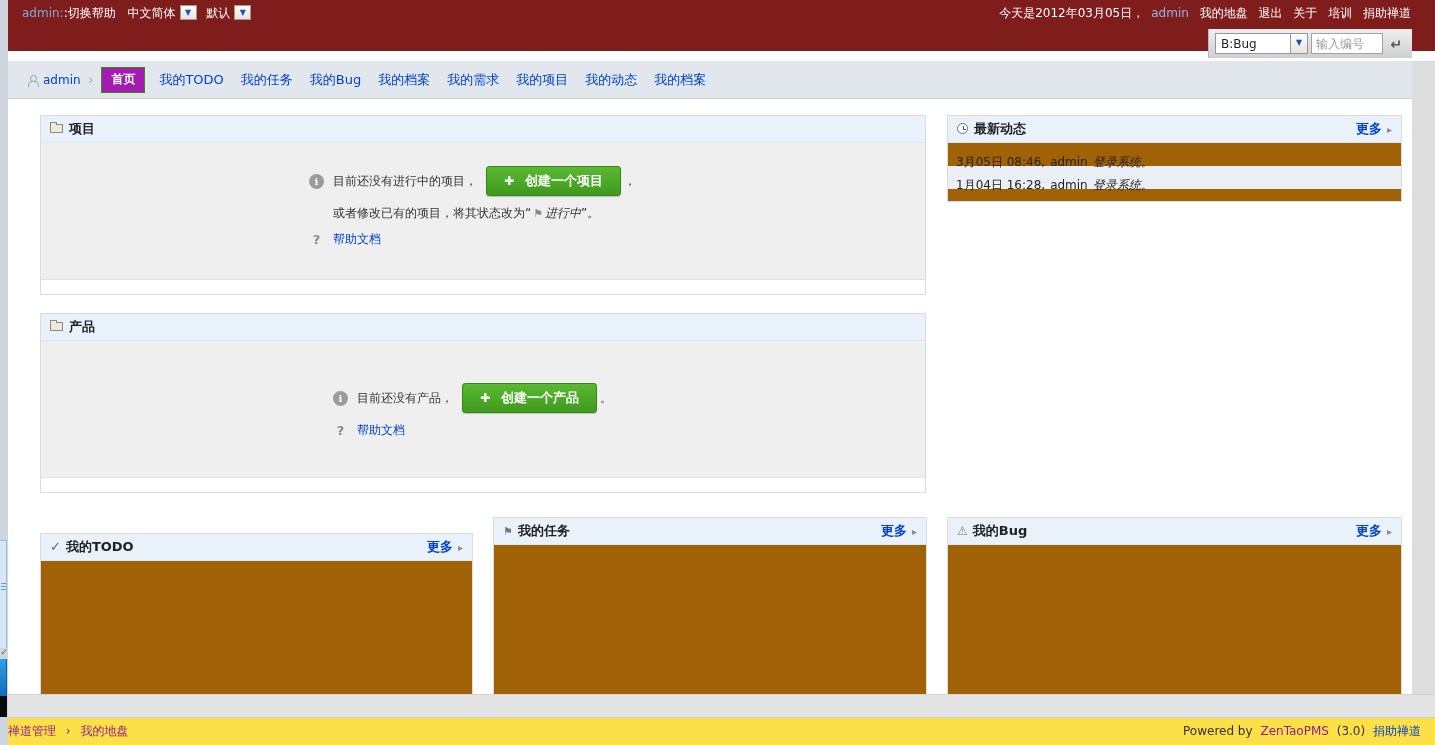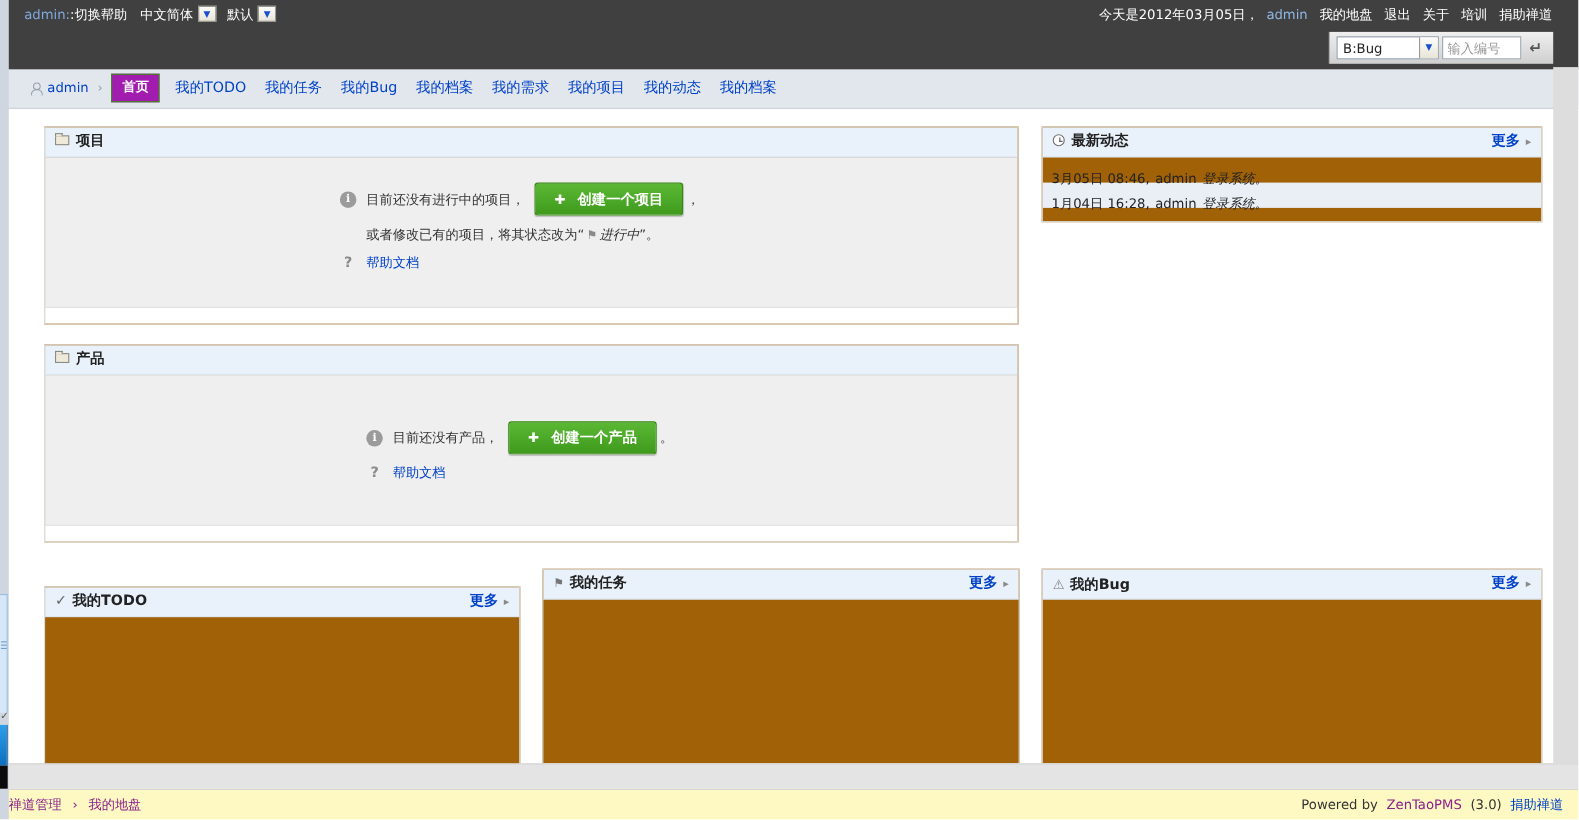--- a/index.html
+++ b/index.html
@@ -13,21 +13,21 @@
   
   .left-strip { position:absolute; left:0; top:0; width:8px; height:745px; background:#cfd6df; z-index:60; }
   .lw-panel { position:absolute; left:0; top:540px; width:7px; height:108px; background:#d6e7f8; border-top:1px solid #9cbede; border-right:1px solid #9cbede; z-index:61; }
   .lw-lines { position:absolute; left:1px; top:42px; width:5px; }
   .lw-lines i { display:block; height:1px; background:#6f9cc9; margin-bottom:2px; }
   .lw-check { position:absolute; left:0; top:646px; width:8px; height:13px; font-size:9px; line-height:13px; color:#555; text-align:center; z-index:62; }
   .lw-blue { position:absolute; left:0; top:659px; width:7px; height:37px; background:linear-gradient(#2f9fe9,#0e6ebd); border-right:1px solid #0b5ea6; z-index:62; }
   .lw-black { position:absolute; left:0; top:696px; width:7px; height:21px; background:#0b0b0b; z-index:62; }
 
   
-  .header-navy { position:absolute; left:0; top:0; width:1435px; height:63px; background:#404040; z-index:10; }
+  .header-navy { position:absolute; left:0; top:0; width:1435px; height:51px; background:#7f1d1d; z-index:10; }
   .topbar-left { position:absolute; left:22px; top:0; height:26px; line-height:26px; color:#fff; white-space:nowrap; }
   .topbar-left .user-label { color:#7fa9dc; }
   .topbar-left .sep-text { color:#fff; }
   .mini-select { display:inline-block; vertical-align:middle; width:17px; height:15px; background:linear-gradient(#fdfdfa,#e8e4d8); border:1px solid #9a9a90; text-align:center; line-height:13px; font-size:8px; color:#1a4fd0; margin:0 6px 2px 4px; cursor:pointer; }
   .topbar-right { position:absolute; right:24px; top:0; height:26px; line-height:26px; color:#fff; white-space:nowrap; }
   .topbar-right a { color:#fff; margin-left:7px; }
   .topbar-right a.user { color:#8fb7e3; }
   .topbar-right .today { color:#fff; }
 
   
@@ -85,21 +85,21 @@
 
   
   .dyn-row { height:23px; line-height:23px; padding:8px 8px; color:#222; white-space:nowrap; }
   .dyn-row.alt { background:#e9eff5; }
   .dyn-action { font-style:italic; margin-left:5px; }
   .dyn-time { margin-right:5px; }
 
   
   .gray-band { position:absolute; left:0; top:694px; width:1435px; height:23px; background:#e4e4e4; border-top:1px solid #d3d3d3; z-index:40; }
   .right-strip { position:absolute; right:0; top:61px; width:23px; height:633px; background:#dddddd; z-index:41; }
-  .footer { position:absolute; left:0; top:717px; width:1435px; height:28px; background:#fef9c3; border-top:1px solid #c9cfdc; display:flex; justify-content:space-between; align-items:center; padding:0 14px 0 8px; z-index:45; }
+  .footer { position:absolute; left:0; top:717px; width:1435px; height:28px; background:#fde047; border-top:1px solid #c9cfdc; display:flex; justify-content:space-between; align-items:center; padding:0 14px 0 8px; z-index:45; }
   .footer .crumb a { color:#8b218b; }
   .footer .crumb .sep { color:#8b218b; margin:0 6px; }
   .footer-right { color:#333; }
   .footer-right a.product { color:#8b218b; margin:0 4px; }
   .footer-right a.donate { color:#0041c8; margin-left:4px; }
 </style>
 </head>
 <body>
 
 <div class="header-navy">

